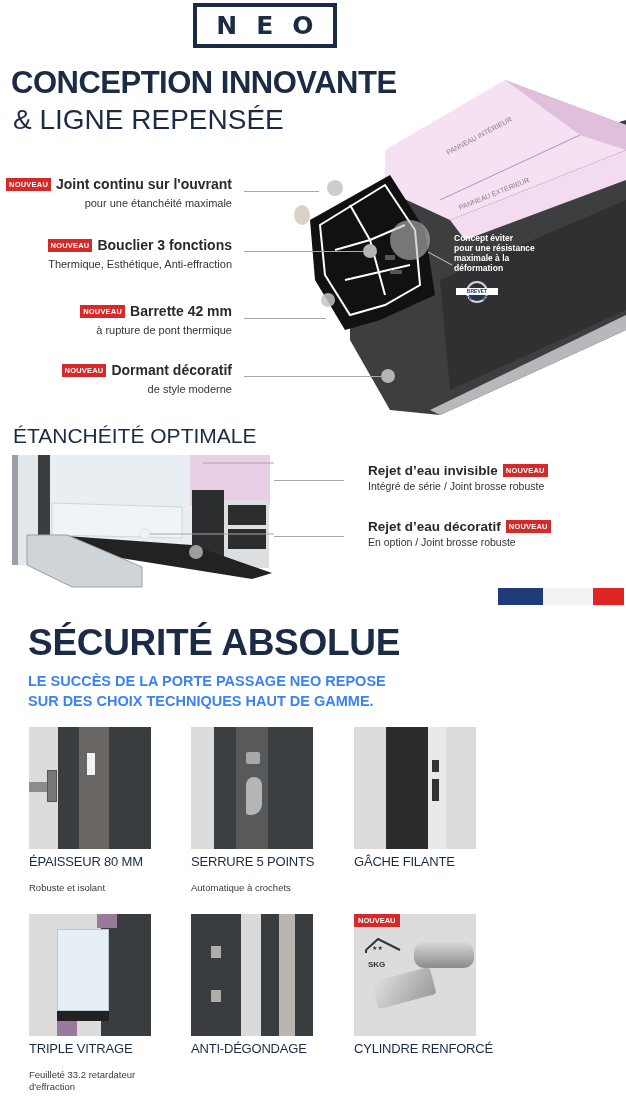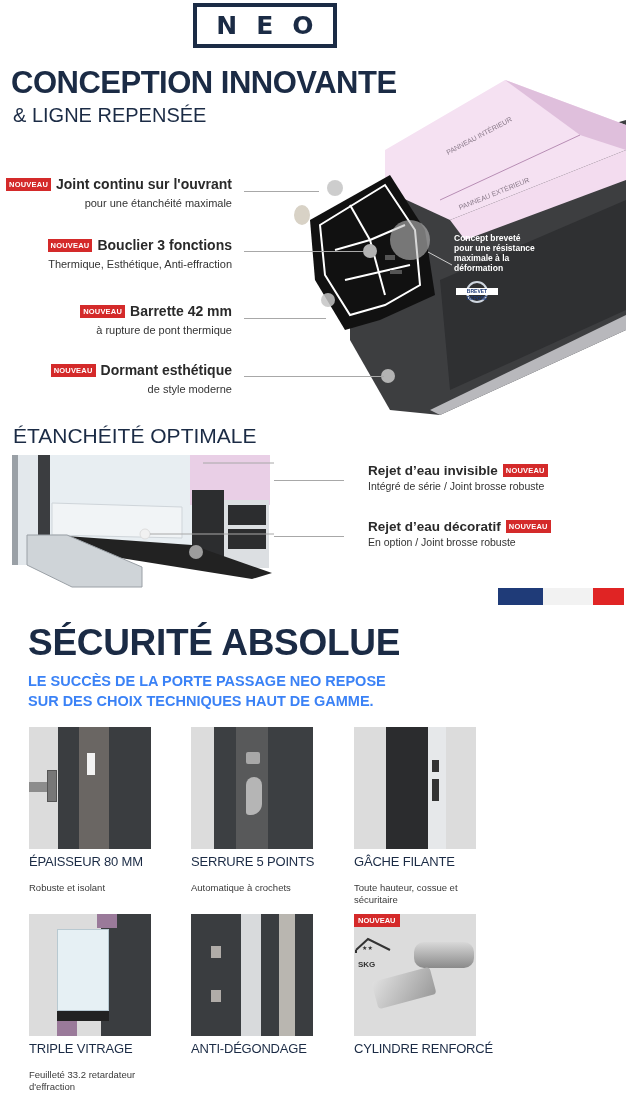--- a/index.html
+++ b/index.html
@@ -5,21 +5,21 @@
   * { box-sizing: border-box; margin: 0; padding: 0; }
   html, body { width: 626px; height: 1108px; background: #ffffff; overflow: hidden; }
   body { position: relative; font-family: "Liberation Sans", sans-serif; color: #1b2b45; }
   .abs { position: absolute; }
 
   
   .neo-box { left: 193px; top: 3px; width: 144px; height: 45px; border: 4px solid #1b2b45; display: flex; align-items: center; justify-content: center; }
   .neo-text { font-family: "DejaVu Sans", sans-serif; font-weight: bold; font-size: 25px; letter-spacing: 19px; padding-left: 19px; color: #1b2b45; }
 
   .h1 { left: 11px; top: 65px; font-size: 31px; font-weight: bold; color: #1b2b45; letter-spacing: -0.5px; white-space: nowrap; }
-  .h1b { left: 13px; top: 104px; font-size: 20px; font-weight: normal; color: #1b2b45; white-space: nowrap; }
+  .h1b { left: 13px; top: 104px; font-size: 28px; font-weight: normal; color: #1b2b45; white-space: nowrap; }
 
   
   .feat { right: 394px; text-align: right; white-space: nowrap; }
   .feat-title { font-size: 14px; font-weight: bold; color: #2a2a2a; display: flex; align-items: center; justify-content: flex-end; gap: 5px; }
   .feat-sub { font-size: 11px; color: #333; margin-top: 5px; }
   .badge { background: #d42a2a; color: #fff; font-size: 7.5px; font-weight: bold; padding: 2px 3px; line-height: 9px; letter-spacing: 0.2px; }
   .leader { height: 1px; background: #a8a8a8; }
 
   
   .diagram1 { left: 290px; top: 80px; width: 336px; height: 335px; }
@@ -116,28 +116,28 @@
       <span class="badge">NOUVEAU</span>
       <span>Barrette 42 mm</span>
     </div>
   <div class="feat-sub">à rupture de pont thermique</div>
 </div>
 <div class="abs leader" style="left:244px; top:318px; width:82px;"></div>
 
 <div class="abs feat" style="top:362px;">
   <div class="feat-title">
       <span class="badge">NOUVEAU</span>
-      <span>Dormant esthétique</span>
+      <span>Dormant décoratif</span>
     </div>
   <div class="feat-sub">de style moderne</div>
 </div>
 <div class="abs leader" style="left:244px; top:376px; width:140px;"></div>
 
 <div class="abs concept">
-  <div>Concept breveté</div>
+  <div>Concept éviter</div>
   <div>pour une résistance</div>
   <div>maximale à la</div>
   <div>déformation</div>
 </div>
 <div class="abs brevet">
   <div style="position:absolute; left:10px; top:0; width:22px; height:22px; border-radius:50%; border:2px solid #cfd6e0;"></div>
   <div style="position:absolute; left:0; top:7px; width:42px; height:7px; background:#fff; color:#1f3b78; font-size:5px; font-weight:bold; text-align:center; line-height:7px;">BREVET DÉPOSÉ</div>
 </div>
 
 <div class="abs h2">ÉTANCHÉITÉ OPTIMALE</div>
@@ -214,21 +214,20 @@
 </div>
 
 <div class="abs card" style="left:354px; top:727px;">
   <div class="card-img">
     <div style="position:absolute; left:32px; top:0; width:60px; height:122px; background:#2b2c2e;"></div>
     <div style="position:absolute; left:74px; top:0; width:18px; height:122px; background:#e6e8ea;"></div>
     <div style="position:absolute; left:78px; top:33px; width:7px; height:12px; background:#333;"></div>
     <div style="position:absolute; left:78px; top:52px; width:7px; height:22px; background:#333;"></div>
   </div>
   <div class="card-title">GÂCHE FILANTE</div>
-  <div class="card-desc">Toute hauteur, cossue et sécuritaire</div>
 </div>
 
 <div class="abs card" style="left:29px; top:914px;">
   <div class="card-img">
     <div style="position:absolute; left:72px; top:0; width:50px; height:122px; background:#3a3d40;"></div>
     <div style="position:absolute; left:68px; top:0; width:20px; height:14px; background:#9a7a9a;"></div>
     <div style="position:absolute; left:28px; top:15px; width:52px; height:82px; background:#e6f0f4; border:1px solid #b8c9d1;"></div>
     <div style="position:absolute; left:28px; top:97px; width:52px; height:10px; background:#222;"></div>
     <div style="position:absolute; left:28px; top:107px; width:20px; height:15px; background:#9a7a9a;"></div>
   </div>
@@ -243,21 +242,21 @@
     <div style="position:absolute; left:88px; top:0; width:16px; height:122px; background:#b9b6b0;"></div>
     <div style="position:absolute; left:20px; top:32px; width:10px; height:12px; background:#b0aca8;"></div>
     <div style="position:absolute; left:20px; top:76px; width:10px; height:12px; background:#b0aca8;"></div>
   </div>
   <div class="card-title">ANTI-DÉGONDAGE</div>
 </div>
 
 <div class="abs card" style="left:354px; top:914px;">
   <div class="card-img">
     <span class="card-badge">NOUVEAU</span>
-    <div style="position:absolute; left:0; top:22px; width:40px; height:26px;">
+    <div style="position:absolute; left:10px; top:22px; width:40px; height:26px;">
       <svg width="40" height="20" viewBox="0 0 40 20">
           <polyline points="2,14 14,3 36,14" fill="none" stroke="#333" stroke-width="2"></polyline>
           <line x1="2" y1="14" x2="2" y2="17" stroke="#333" stroke-width="2"></line>
           <text x="8" y="14" font-size="6" fill="#333">★★</text>
         </svg>
       <div style="font-size:8px; font-weight:bold; color:#333; margin-left:4px;">SKG</div>
     </div>
     <div style="position:absolute; left:60px; top:28px; width:60px; height:26px; background:linear-gradient(#d8d8d8,#8a8a8a); border-radius:10px;"></div>
     <div style="position:absolute; left:20px; top:60px; width:60px; height:28px; background:linear-gradient(135deg,#e0e0e0,#9a9a9a); border-radius:4px; transform:rotate(-15deg);"></div>
   </div>

